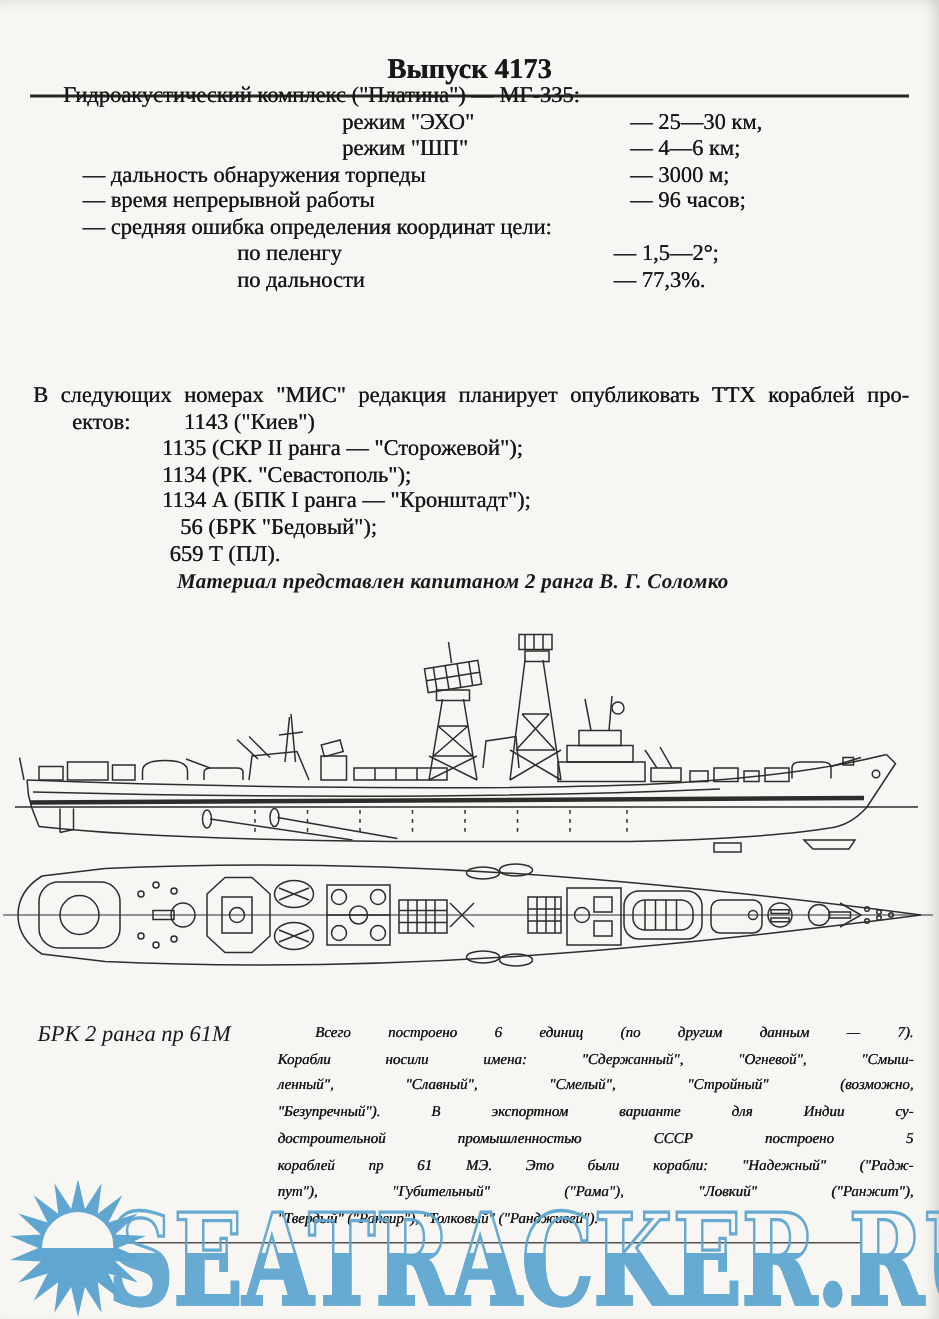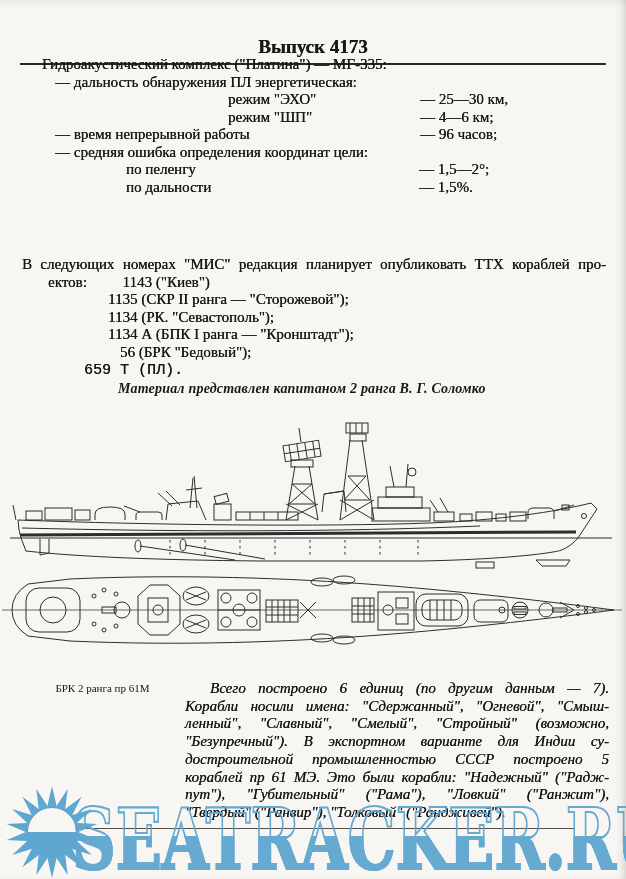--- a/index.html
+++ b/index.html
@@ -18,46 +18,46 @@
     display:flex;justify-content:center;
     font-size:19px;font-weight:bold;
     border-bottom:2.5px solid #262626;padding-bottom:5px;margin-top:12px;
   }
 
   
   .specs{position:absolute;top:56px;left:42px;width:566px;font-size:15px;line-height:17.5px;white-space:nowrap;}
   .spec-row{position:relative;height:17.5px;}
   .lbl.ind1{margin-left:13px;}
   .lbl.ind2{margin-left:186px;}
-  .lbl.ind3{margin-left:84px;}
+  .lbl.ind3{margin-left:116px;}
   .val{position:absolute;left:378px;top:0;}
   .val.vshift-l{left:370px;}
-  .val.vshift-r{left:377px;}
+  .val.vshift-r{left:367px;}
 
   
   .ann{position:absolute;top:256px;left:22px;width:584px;font-size:15px;line-height:17.6px;}
   .jline{text-align:justify;text-align-last:justify;}
   .ann-line2{white-space:nowrap;}
   .ann-prefix{margin-left:26px;}
   .proj{white-space:nowrap;display:block;margin-left:86px;}
   .proj.inline{display:inline;margin-left:32px;}
   .proj.p4{margin-left:98px;}
-  .proj.p5{margin-left:62px;font-family:Liberation Mono, monospace;}
+  .proj.p5{margin-left:91px;}
 
   .credit{
     position:absolute;top:381px;left:118px;font-size:14px;
     font-style:italic;font-weight:bold;letter-spacing:.2px;
   }
 
   .fig-side{position:absolute;top:420px;left:0;width:626px;height:152px;}
   .fig-plan{position:absolute;top:570px;left:0;width:626px;height:104px;}
   svg .ln{stroke:#2d2d2d;stroke-width:1;fill:none;}
 
-  .caption{position:absolute;top:682px;left:25px;width:155px;font-size:11px;text-align:center;}
-  .desc{position:absolute;top:680px;left:185px;width:424px;font-size:15px;line-height:17.7px;font-style:italic;}
+  .caption{position:absolute;top:682px;left:25px;width:155px;font-size:15px;font-style:italic;}
+  .desc{position:absolute;top:680px;left:185px;width:424px;font-size:10px;line-height:17.7px;font-style:italic;}
   .desc .first{text-indent:25px;}
   .desc .last{text-align-last:left;}
 
   
   .wm-line{position:absolute;top:828px;left:18px;width:556px;height:1px;background:#53504b;}
   .wm-text{
     position:absolute;top:790px;left:72px;white-space:nowrap;
     font-family:"DejaVu Serif","Liberation Serif",serif;font-weight:bold;
     font-size:84px;letter-spacing:0;
     transform:scaleX(.72);transform-origin:left top;
@@ -78,44 +78,45 @@
 <body>
 
 <div class="header ink">
   <span>Выпуск 4</span>
   <span>173</span>
 </div>
 
 <div class="specs ink">
   <div>Гидроакустический комплекс ("Платина") — МГ-335:</div>
   <div class="spec-row">
-    <span class="lbl ind1">— дальность обнаружения ПЛ энергетическая:</span>
-  </div>
-  <div class="spec-row">
     <span class="lbl ind2">режим "ЭХО"</span>
     <span class="val">— 25—30 км,</span>
   </div>
   <div class="spec-row">
     <span class="lbl ind2">режим "ШП"</span>
     <span class="val">— 4—6 км;</span>
   </div>
   <div class="spec-row">
+    <span class="lbl ind1">— дальность обнаружения торпеды</span>
+    <span class="val">— 3000 м;</span>
+  </div>
+  <div class="spec-row">
     <span class="lbl ind1">— время непрерывной работы</span>
     <span class="val">— 96 часов;</span>
   </div>
   <div class="spec-row">
     <span class="lbl ind1">— средняя ошибка определения координат цели:</span>
   </div>
   <div class="spec-row">
     <span class="lbl ind3">по пеленгу</span>
     <span class="val vshift-r">— 1,5—2°;</span>
   </div>
   <div class="spec-row">
     <span class="lbl ind3">по дальности</span>
-    <span class="val vshift-r">— 1,5%.</span>
+    <span class="val vshift-r">— 77,3%.</span>
   </div>
 </div>
 
 <div class="ann ink">
   <div class="jline">В следующих номерах  "МИС"  редакция планирует опубликовать ТТХ кораблей про-</div>
   <div class="ann-line2">
     <span class="ann-prefix">ектов:</span>
     <span class="proj inline">1143 ("Киев")</span>
   </div>
   <span class="proj">1135 (СКР II ранга  — "Сторожевой");</span>

